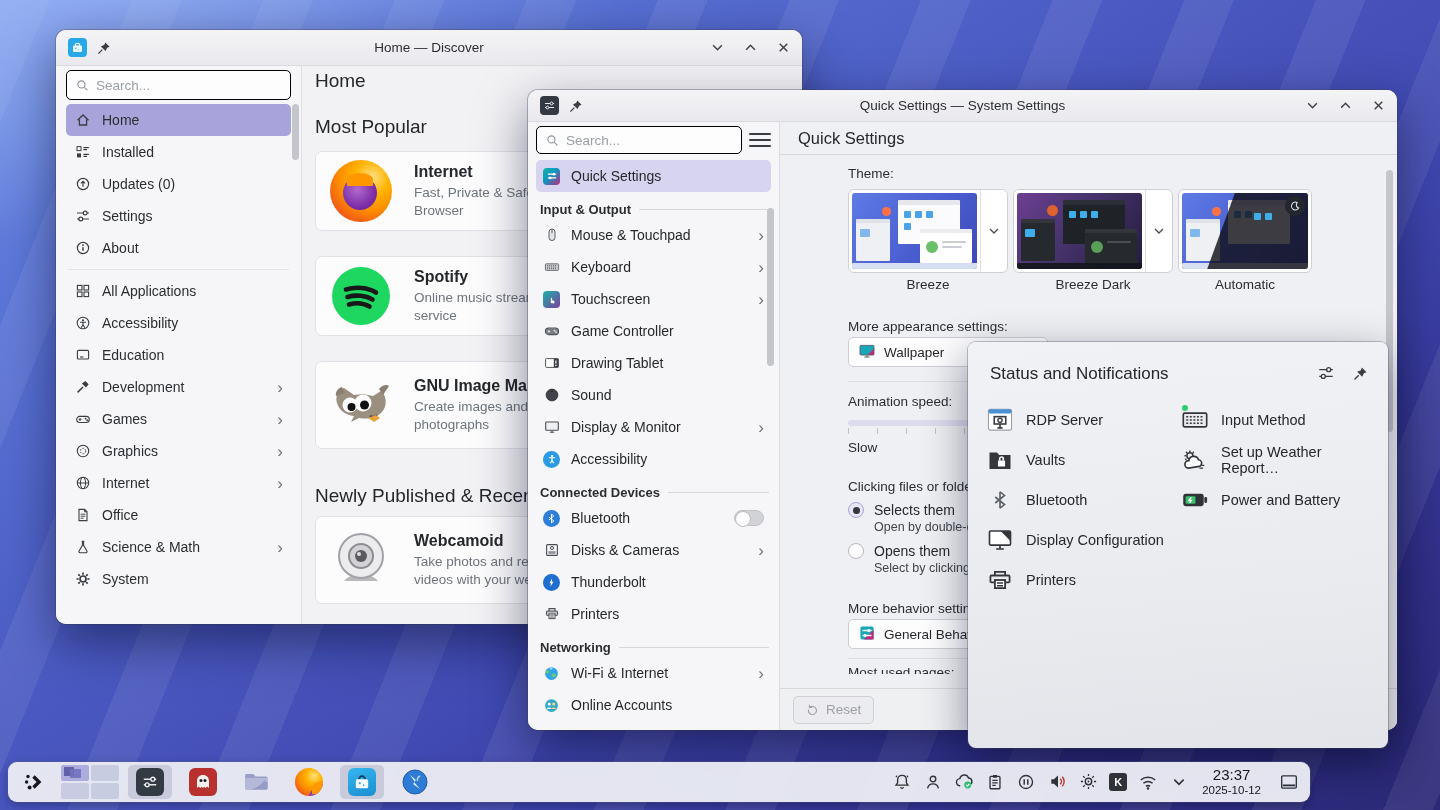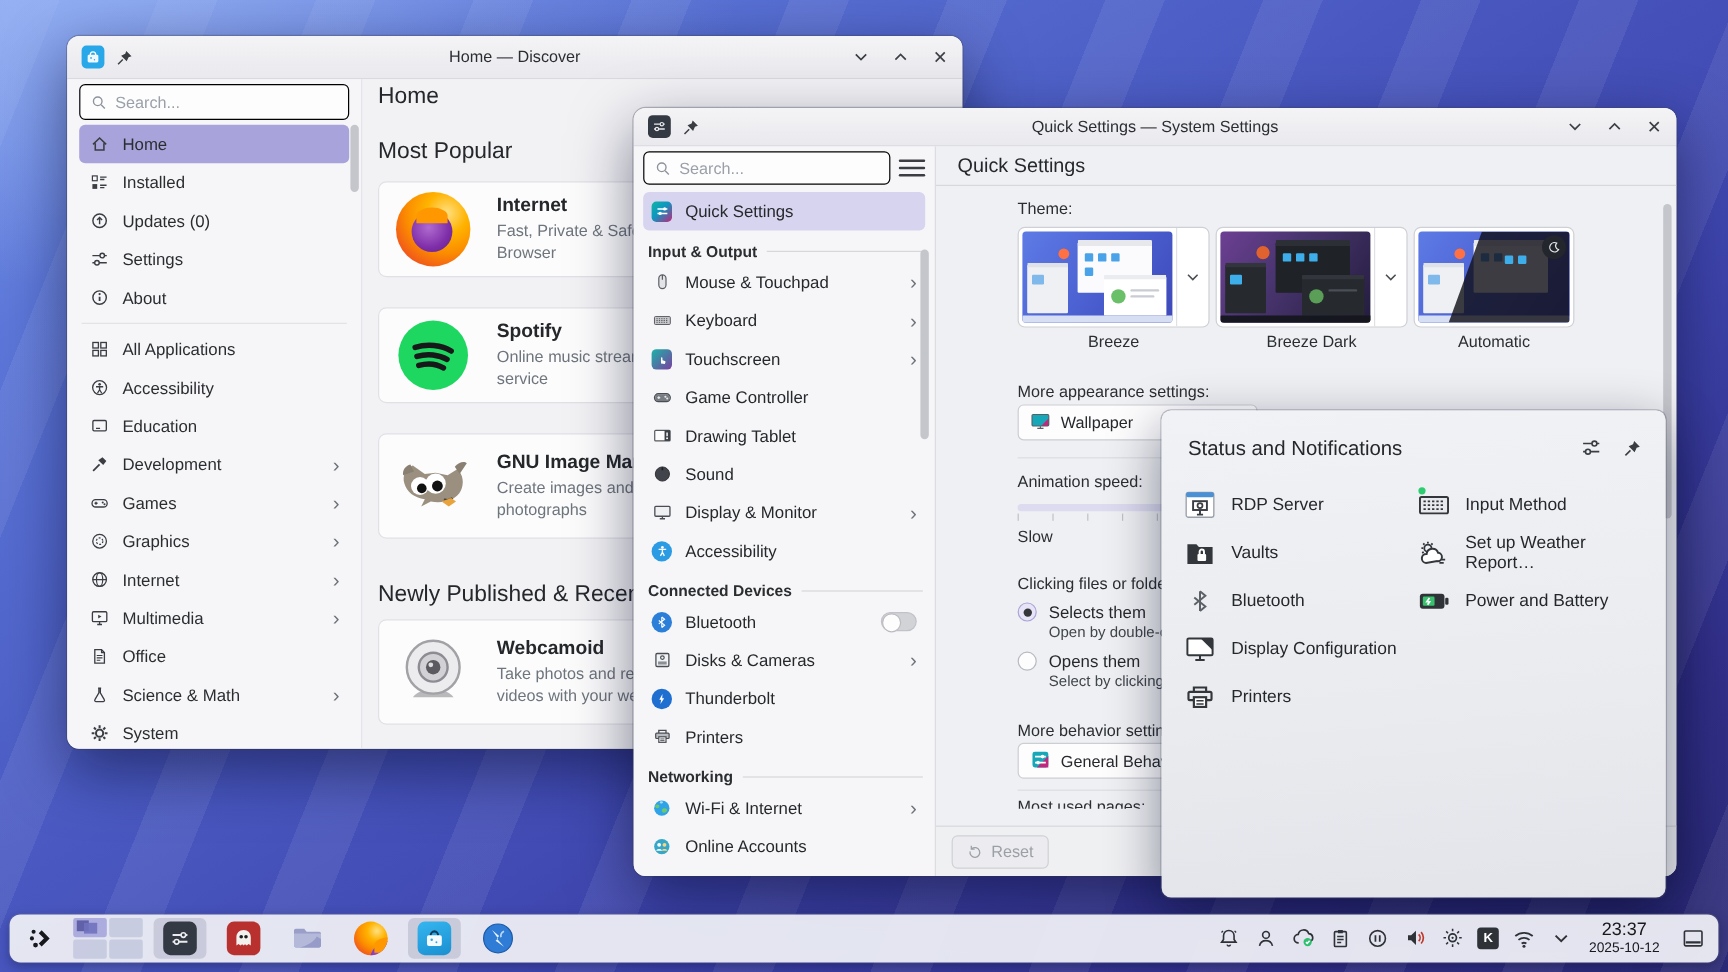--- a/index.html
+++ b/index.html
@@ -122,21 +122,21 @@
   .sp-head { display:flex; align-items:flex-start; padding:22px 20px 6px 22px; }
   .sp-title { font-size:17px; font-weight:500; color:#25282b; flex:1; }
   .sp-hicons { display:flex; gap:18px; align-items:center; color:#3a3e43; }
   .sp-cols { display:flex; padding:8px 12px 0 18px; }
   .sp-col { width:200px; }
   .sp-item { height:40px; display:flex; align-items:center; gap:13px; font-size:14.5px; color:#25282b; }
   .sp-ic { width:27px; height:26px; display:flex; align-items:center; justify-content:center; position:relative; flex:none; }
   .gdot { position:absolute; width:6px; height:6px; border-radius:50%; background:#2ecc71; left:1px; top:-2px; }
 
   
-  .taskbar { position:absolute; left:8px; top:762px; width:1424px; height:40px; border-radius:9px; z-index:40;
+  .taskbar { position:absolute; left:8px; top:762px; width:1302px; height:40px; border-radius:9px; z-index:40;
     background:rgba(233,234,243,.97); box-shadow:0 3px 10px rgba(5,8,40,.35), 0 0 0 1px rgba(120,125,150,.25);
     display:flex; align-items:center; padding:0 10px; }
   .tb-left { display:flex; align-items:center; gap:9px; }
   .task { width:44px; height:34px; border-radius:5px; display:flex; align-items:center; justify-content:center; }
   .task.active { background:rgba(105,110,140,.22); }
   .launcher { width:34px; height:34px; display:flex; align-items:center; justify-content:center; }
   .pager { width:58px; height:34px; display:grid; grid-template-columns:1fr 1fr; grid-template-rows:1fr 1fr; gap:2px; }
   .pager i { background:rgba(150,155,195,.35); border-radius:2px; position:relative; }
   .pager i.cur { background:rgba(125,125,205,.55); }
   .pager i.cur::before { content:""; position:absolute; left:3px; top:2px; width:10px; height:9px; background:rgba(82,84,160,.85); }
@@ -322,31 +322,20 @@
                   <ellipse cx="8" cy="8" rx="2.6" ry="5.7" fill="none" stroke="currentColor" stroke-width="1"></ellipse>
                   <path d="M2.3 8h11.4" stroke="currentColor" stroke-width="1"></path>
                 </svg>
               </span>
             <span>Internet</span>
             <span class="chev"></span>
           </div>
           <div class="d-item">
             <span class="si">
                 <svg width="16" height="16" viewBox="0 0 16 16">
-                  <rect x="2" y="2.8" width="12" height="8.2" rx="1" fill="none" stroke="currentColor" stroke-width="1.1"></rect>
-                  <path d="M6.8 5.2v3.2l2.8-1.6z" fill="currentColor"></path>
-                  <path d="M6 13.4h4M8 11v2.4" stroke="currentColor" stroke-width="1.1"></path>
-                </svg>
-              </span>
-            <span>Multimedia</span>
-            <span class="chev"></span>
-          </div>
-          <div class="d-item">
-            <span class="si">
-                <svg width="16" height="16" viewBox="0 0 16 16">
                   <path d="M4 2.4h5.6L12 4.8v8.8H4z" fill="none" stroke="currentColor" stroke-width="1.1"></path>
                   <path d="M9.6 2.4v2.4H12" fill="none" stroke="currentColor" stroke-width="1"></path>
                   <path d="M5.6 7.2h4.8M5.6 9.2h4.8M5.6 11.2h3" stroke="currentColor" stroke-width=".9"></path>
                 </svg>
               </span>
             <span>Office</span>
           </div>
           <div class="d-item">
             <span class="si">
                 <svg width="16" height="16" viewBox="0 0 16 16">

